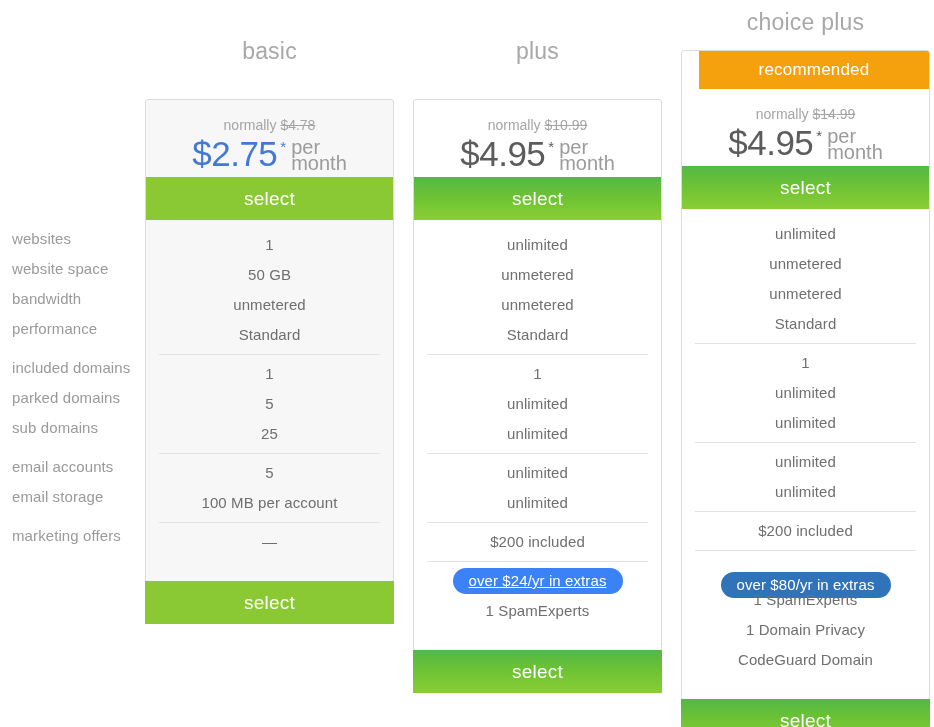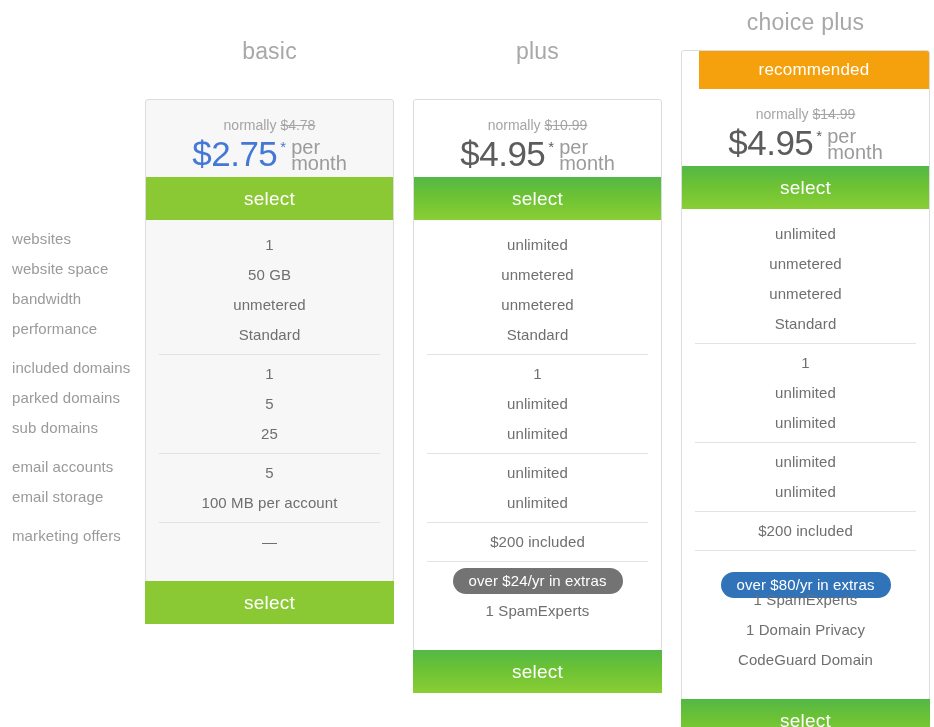--- a/index.html
+++ b/index.html
@@ -170,21 +170,21 @@
   .pill {
     display: inline-block;
     border-radius: 14px;
     color: #ffffff;
     font-size: 15px;
     font-weight: 300;
     line-height: 26px;
     padding: 0 16px;
     letter-spacing: 0.1px;
   }
-  .pill.gray { background: #737373; }
+  .pill.gray { background: #3b82f6; text-decoration: underline; }
   .pill.blue { background: #3073b8; margin-top: 17px; }
   .pill-wrap { text-align: center; height: 30px; line-height: 30px; }
 
   .bottom-select-wrap { margin-top: -1px; }
 </style>
 </head>
 <body>
 
 <div id="pricing-table">
 

